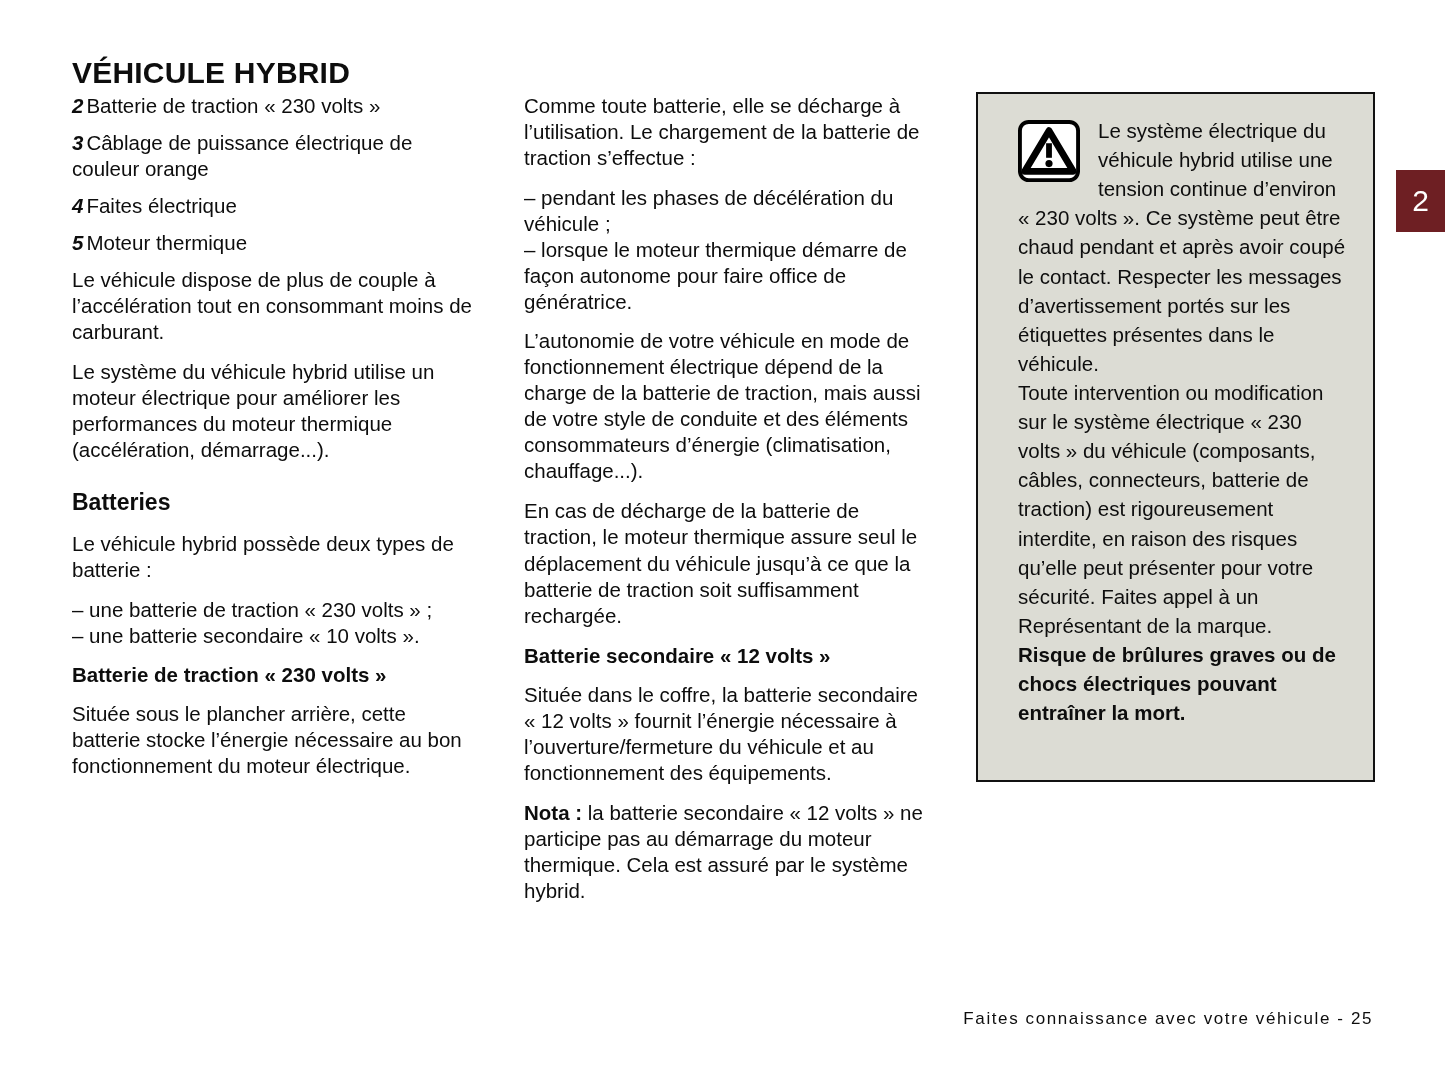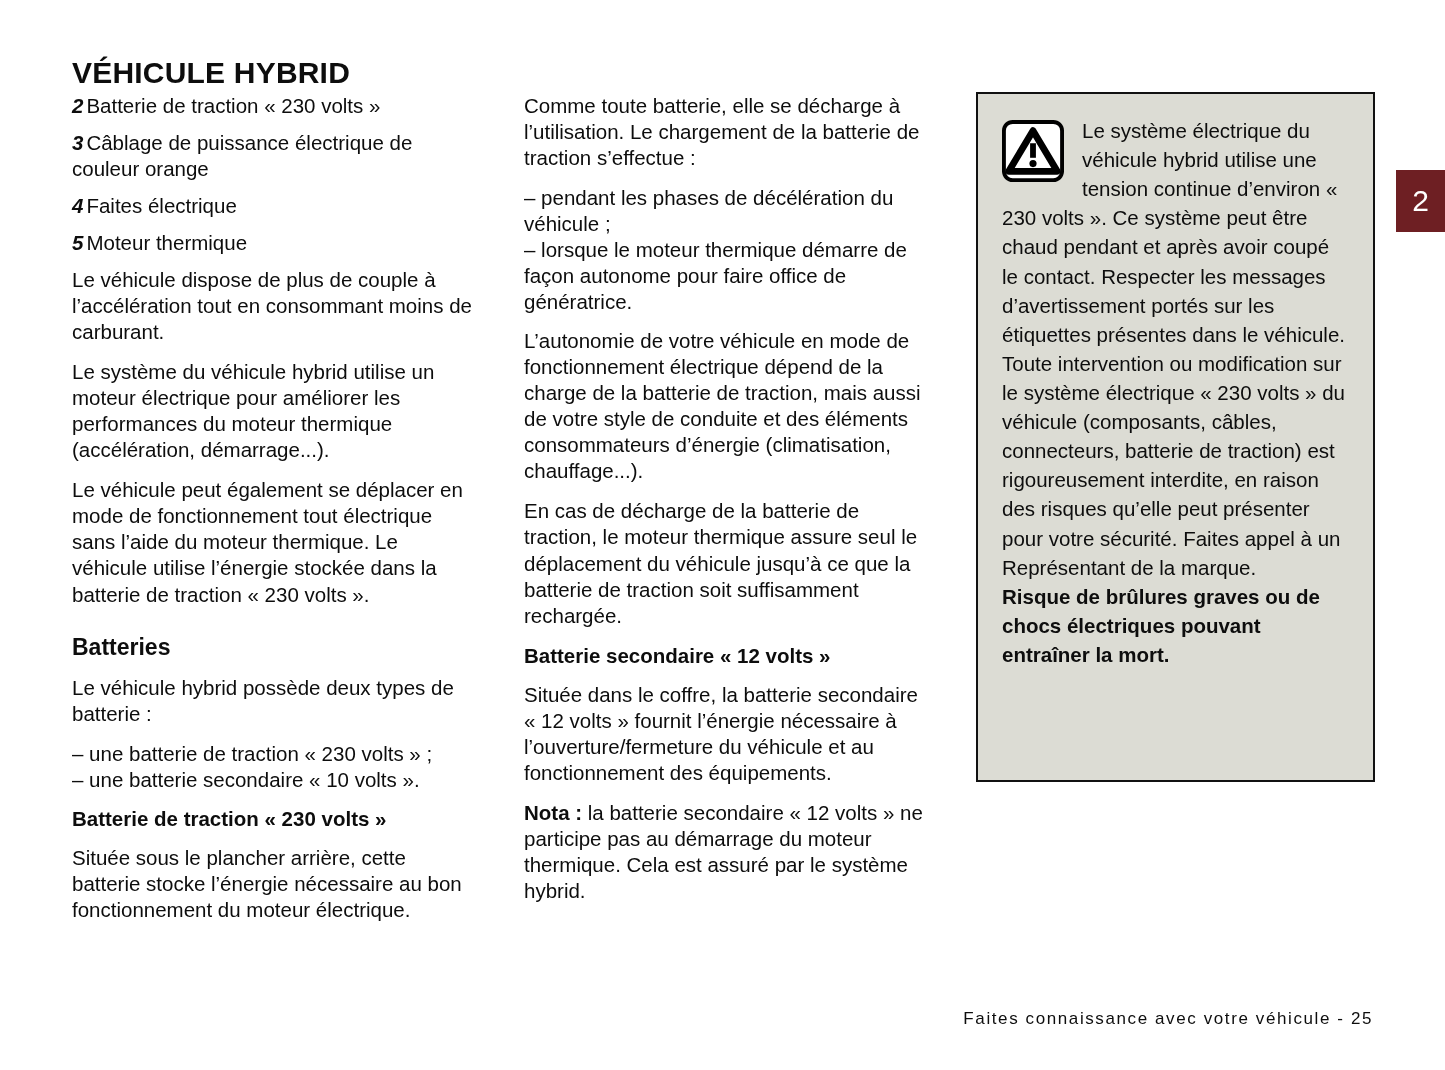--- a/index.html
+++ b/index.html
@@ -73,21 +73,21 @@
   
   .warning-box {
     position: absolute;
     left: 976px;
     top: 92px;
     width: 399px;
     height: 690px;
     box-sizing: border-box;
     background: #dcdcd4;
     border: 2px solid #111111;
-    padding: 22px 24px 18px 24px;
+    padding: 22px 24px 18px 40px;
   }
   .warning-icon {
     float: left;
     width: 62px;
     height: 62px;
     margin: 4px 18px 2px 0;
     box-sizing: border-box;
   }
   .warning-box p {
     margin: 0;
@@ -138,21 +138,20 @@
     <p class="tight"><span class="num">2</span><span>Batterie de traction « 230 volts »</span></p>
 
     <p class="tight"><span class="num">3</span><span>Câblage de puissance électrique de couleur orange</span></p>
 
     <p class="tight"><span class="num">4</span><span>Faites électrique</span></p>
 
     <p class="tight"><span class="num">5</span><span>Moteur thermique</span></p>
 
     <p>Le véhicule dispose de plus de couple à l’accélération tout en consommant moins de carburant.</p>
     <p>Le système du véhicule hybrid utilise un moteur électrique pour améliorer les performances du moteur thermique (accélération, démarrage...).</p>
-    <p>Le véhicule peut également se déplacer en mode de fonctionnement tout électrique sans l’aide du moteur thermique. Le véhicule utilise l’énergie stockée dans la batterie de traction « 230 volts ».</p>
 
     <h2 class="section-head">Batteries</h2>
 
     <p>Le véhicule hybrid possède deux types de batterie :</p>
     <p class="dash">–  une batterie de traction « 230 volts » ;</p>
     <p class="dash-last">–  une batterie secondaire « 10 volts ».</p>
 
     <h3 class="sub-head">Batterie de traction « 230 volts »</h3>
     <p>Située sous le plancher arrière, cette batterie stocke l’énergie nécessaire au bon fonctionnement du moteur électrique.</p>
   </div>

